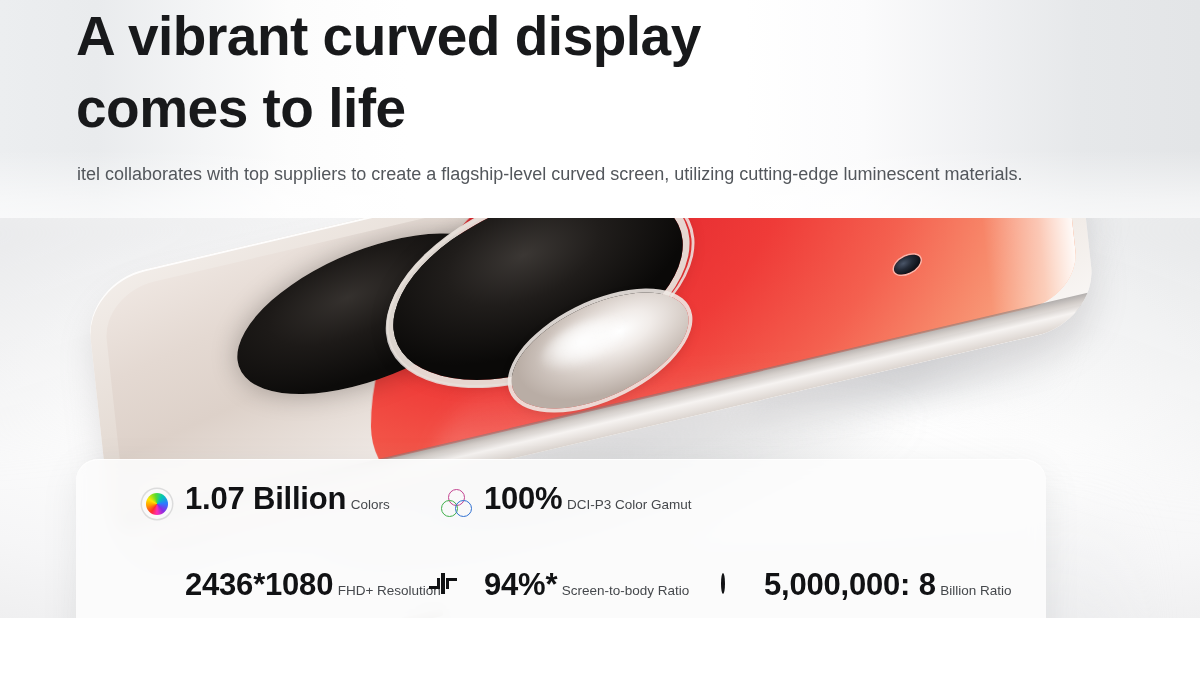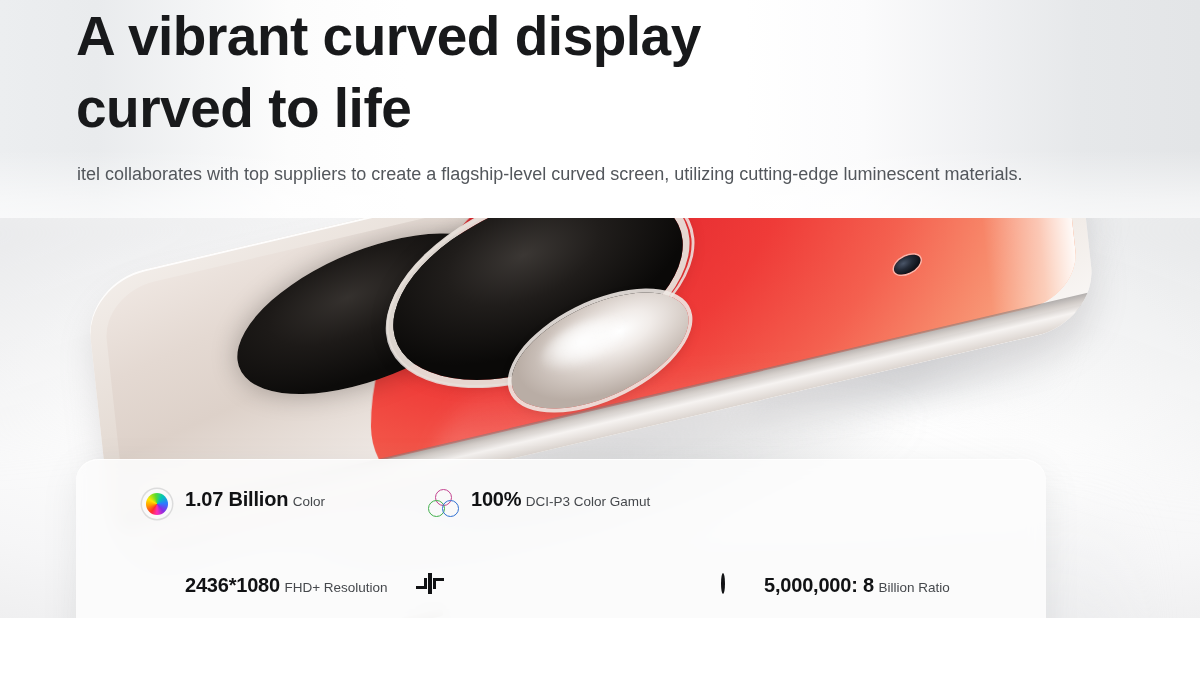--- a/index.html
+++ b/index.html
@@ -216,31 +216,31 @@
     position:absolute; inset:0;
     padding:28px 0 0 0;
   }
   .spec-row { position:absolute; left:0; width:100%; height:74px; }
   .row-1 { top:26px; }
   .row-2 { top:112px; }
 
   .spec-item { position:absolute; display:flex; align-items:flex-start; gap:13px; }
   .spec-item .icon { width:30px; height:30px; flex:0 0 30px; margin-top:4px; }
   .spec-text .value {
-    font-size:20px; line-height:28px; font-weight:600;
+    font-size:31px; line-height:28px; font-weight:600;
     color:#111214; letter-spacing:-0.2px; white-space:nowrap;
   }
   .spec-text .label {
     font-size:13.5px; line-height:22px; color:#45484c;
     font-weight:400; white-space:nowrap; margin-top:2px;
   }
 
   
   .col-a { left:66px; }
-  .col-b { left:352px; }
+  .col-b { left:365px; }
   .col-c { left:645px; }
 
   
   .color-wheel {
     width:30px; height:30px; border-radius:50%;
     background:#fafafa;
     box-shadow:0 0 0 1.5px #dcdcdc;
     display:flex; align-items:center; justify-content:center;
   }
   .color-wheel i {
@@ -317,41 +317,41 @@
         <div class="phone-rail"></div>
       </div>
 
       <div class="side-button"></div>
       <div class="mic-dot"></div>
     </div>
   </div>
 
   <h1 class="headline">
     <span>A vibrant curved display</span><br>
-    <span>curved to life</span>
+    <span>comes to life</span>
   </h1>
 
   <div class="subcopy">
     <p>itel collaborates with top suppliers to create a flagship-level curved screen, utilizing cutting-edge luminescent materials.</p>
   </div>
 
   <div class="spec-card">
     <div class="spec-grid">
 
       <div class="spec-row row-1">
 
         <div class="spec-item col-a">
           <span class="icon">
             <span class="color-wheel">
                 <i></i>
               </span>
           </span>
           <span class="spec-text">
             <span class="value">1.07 Billion</span>
-            <span class="label">Color</span>
+            <span class="label">Colors</span>
           </span>
         </div>
 
         <div class="spec-item col-b">
           <span class="icon">
             <span class="venn">
               <span class="v-top"></span><span class="v-left"></span><span class="v-right"></span>
             </span>
           </span>
           <span class="spec-text">
@@ -371,20 +371,24 @@
           <span class="spec-text">
             <span class="value">2436*1080</span>
             <span class="label">FHD+ Resolution</span>
           </span>
         </div>
 
         <div class="spec-item col-b">
           <span class="icon">
             <span class="frame-icon"></span>
           </span>
+          <span class="spec-text">
+            <span class="value">94%*</span>
+            <span class="label">Screen-to-body Ratio</span>
+          </span>
         </div>
 
         <div class="spec-item col-c">
           <span class="icon">
             <span class="contrast-icon"></span>
           </span>
           <span class="spec-text">
             <span class="value">5,000,000: 8</span>
             <span class="label">Billion Ratio</span>
           </span>

